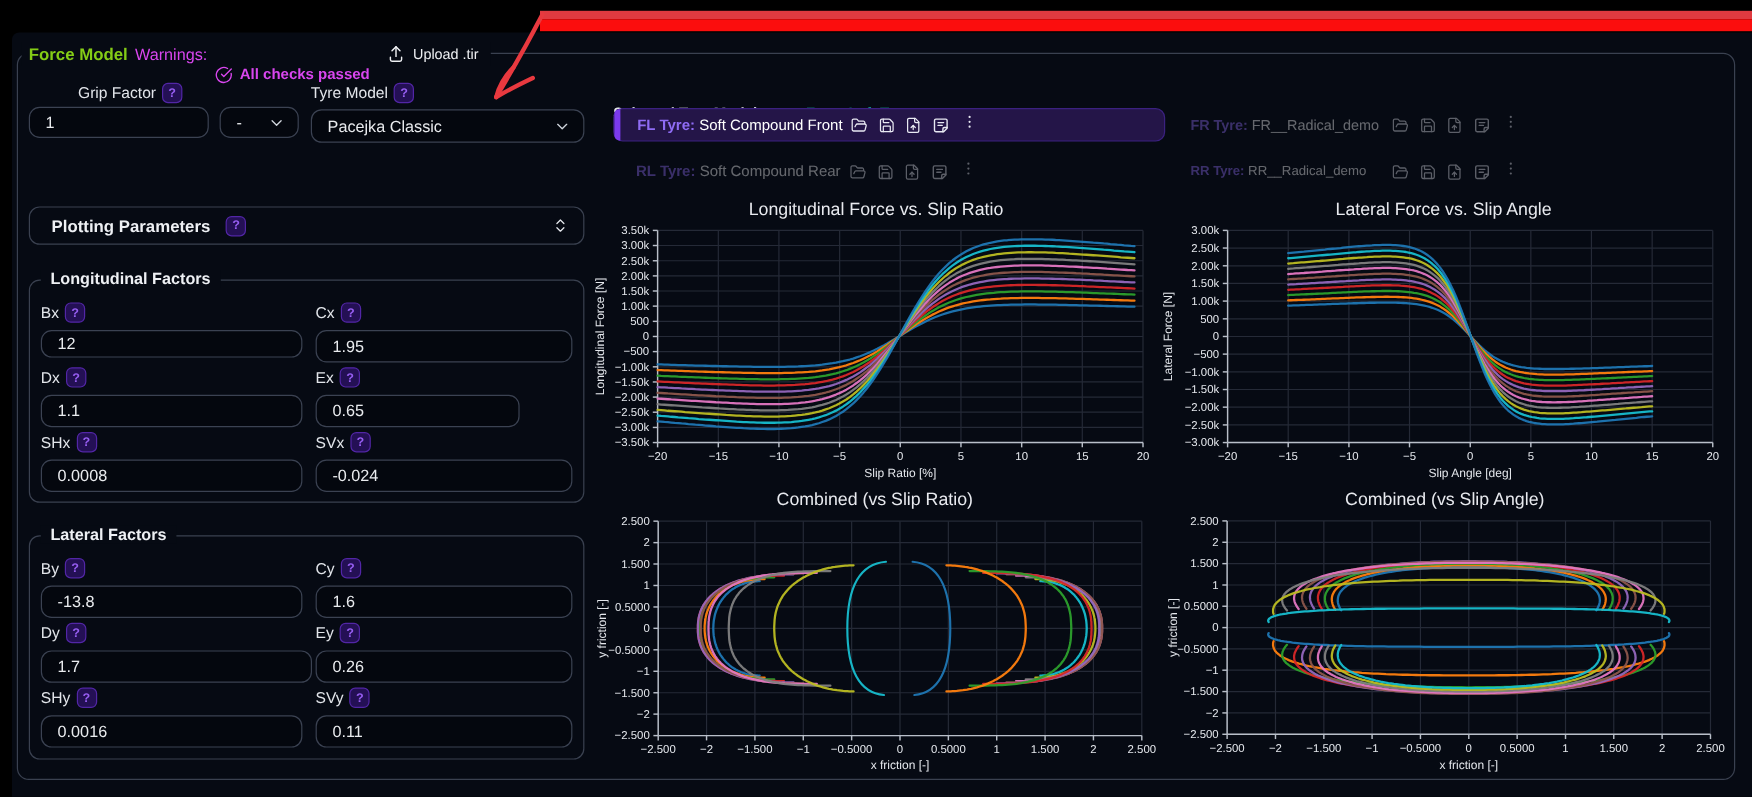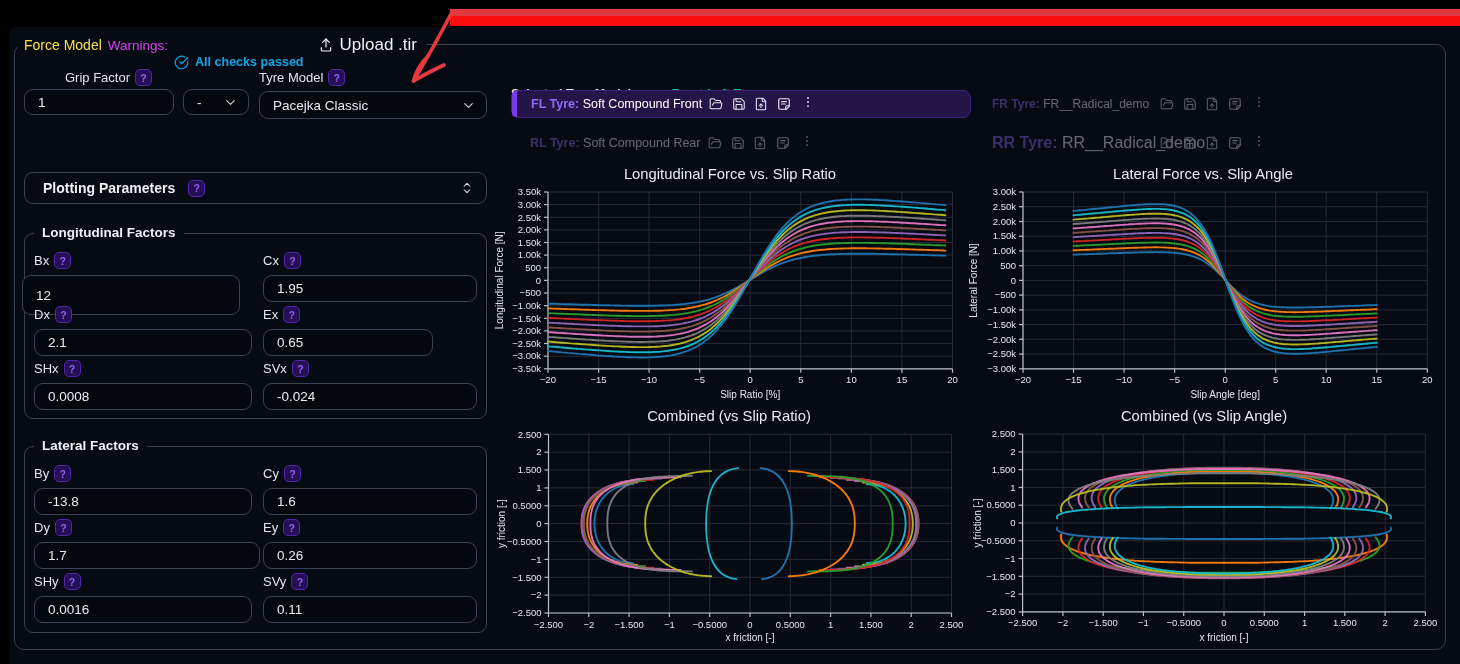--- a/index.html
+++ b/index.html
@@ -5,24 +5,24 @@
 html,body { width:1460px; height:664px; background:#000; overflow:hidden;
   font-family:"Liberation Sans", sans-serif; }
 #app { position:absolute; left:10px; top:27px; width:1450px; height:637px;
   background:#060a13; border-radius:6px 0 0 0; }
 .abs { position:absolute; }
 
 #fm { position:absolute; left:14px; top:44px; width:1432px; height:606px;
   border:1px solid #3a4150; border-radius:10px; }
 #fm-legend { position:absolute; left:3px; top:-10px; background:#060a13; padding:0 10px 0 6px;
   display:flex; align-items:center; gap:6px; height:20px; white-space:nowrap;}
-#fm-legend b { font-size:14px; color:#fde047; font-weight:400;}
+#fm-legend b { font-size:14px; color:#84cc16; font-weight:700;}
 #fm-legend .warn { font-size:13.5px; color:#d946ef; }
-#fm-legend .ok { font-size:12.5px; color:#0ea5e9; font-weight:700; display:flex; align-items:center; gap:6px;margin-top:34px;}
-#fm-legend .up { font-size:17px; color:#eef0f3; display:flex; align-items:center; gap:6px; margin-left:8px;}
+#fm-legend .ok { font-size:12.5px; color:#d946ef; font-weight:700; display:flex; align-items:center; gap:6px;margin-top:34px;}
+#fm-legend .up { font-size:12px; color:#eef0f3; display:flex; align-items:center; gap:6px; margin-left:8px;}
 .lab { font-size:13px; color:#e2e5ea; display:flex; align-items:center; gap:5px; }
 .qb { display:inline-flex; align-items:center; justify-content:center; width:17px; height:17px;
   border-radius:5px; border:1px solid #5226a6; background:#241055; color:#975ef2;
   font-size:10.5px; font-weight:700; }
 .inp { background:#04070e; border:1px solid #3b4252; border-radius:9px; color:#e9ebee;
   font-size:13.5px; display:flex; align-items:center; padding-left:13px; }
 .sel { justify-content:space-between; padding-right:10px; }
 .sel .ic { color:#cfd4db; }
 
 .rowtxt { font-size:12.5px; white-space:nowrap; }
@@ -159,21 +159,21 @@
         <path d="M8 12h6"></path>
       </svg>
       <span class="kebab"><svg class="ic" width="14" height="14" viewBox="0 0 24 24" fill="currentColor">
           <circle cx="12" cy="5" r="1.6"></circle>
           <circle cx="12" cy="12" r="1.6"></circle>
           <circle cx="12" cy="19" r="1.6"></circle>
         </svg></span>
     </span>
   </div>
 <div class="plainrow dimrow" style="left:992px; top:129px; width:440px;">
-    <span class="rowtxt" style="font-size:16px;"><span class="tyrelab">RR Tyre:</span> <span style="color:#fff;">RR__Radical_demo</span></span>
+    <span class="rowtxt" style="font-size:11px;"><span class="tyrelab">RR Tyre:</span> <span style="color:#fff;">RR__Radical_demo</span></span>
     <span class="rowicons" style="left:168px;">
       <svg class="ic" width="14" height="14" viewBox="0 0 24 24" fill="none" stroke="currentColor" stroke-width="1.8" stroke-linecap="round" stroke-linejoin="round">
         <path d="m6 14 1.5-2.9A2 2 0 0 1 9.24 10H20a2 2 0 0 1 1.94 2.5l-1.54 6a2 2 0 0 1-1.95 1.5H4a2 2 0 0 1-2-2V5a2 2 0 0 1 2-2h3.9a2 2 0 0 1 1.69.9l.81 1.2a2 2 0 0 0 1.67.9H18a2 2 0 0 1 2 2v2"></path>
       </svg>
       <svg class="ic" width="14" height="14" viewBox="0 0 24 24" fill="none" stroke="currentColor" stroke-width="1.8" stroke-linecap="round" stroke-linejoin="round">
         <path d="M15.2 3a2 2 0 0 1 1.4.6l3.8 3.8a2 2 0 0 1 .6 1.4V19a2 2 0 0 1-2 2H5a2 2 0 0 1-2-2V5a2 2 0 0 1 2-2z"></path>
         <path d="M17 21v-7a1 1 0 0 0-1-1H8a1 1 0 0 0-1 1v7"></path>
         <path d="M7 3v4a1 1 0 0 0 1 1h7"></path>
       </svg>
       <svg class="ic" width="14" height="14" viewBox="0 0 24 24" fill="none" stroke="currentColor" stroke-width="1.8" stroke-linecap="round" stroke-linejoin="round">
@@ -202,25 +202,25 @@
       <path d="m7 15 5 5 5-5"></path>
       <path d="m7 9 5-5 5 5"></path>
     </svg>
   </div>
 
 <div class="fs" style="left:24px; top:233px; width:463px; height:186px;">
     <span class="lg">Longitudinal Factors</span>
   </div>
 <div class="abs lab" style="left:34px; top:252px;">Bx <span class="qb">?</span></div>
 <div class="abs lab" style="left:263px; top:252px;">Cx <span class="qb">?</span></div>
-<div class="abs inp" style="left:22px; top:275px; width:218px; height:40px;">12</div>
+<div class="abs inp" style="left:34px; top:275px; width:218px; height:23px;">12</div>
 <div class="abs inp" style="left:263px; top:275px; width:214px; height:27px;">1.95</div>
 <div class="abs lab" style="left:34px; top:306px;">Dx <span class="qb">?</span></div>
 <div class="abs lab" style="left:263px; top:306px;">Ex <span class="qb">?</span></div>
-<div class="abs inp" style="left:34px; top:329px; width:218px; height:27px;">2.1</div>
+<div class="abs inp" style="left:34px; top:329px; width:218px; height:27px;">1.1</div>
 <div class="abs inp" style="left:263px; top:329px; width:170px; height:27px;">0.65</div>
 <div class="abs lab" style="left:34px; top:360px;">SHx <span class="qb">?</span></div>
 <div class="abs lab" style="left:263px; top:360px;">SVx <span class="qb">?</span></div>
 <div class="abs inp" style="left:34px; top:383px; width:218px; height:27px;">0.0008</div>
 <div class="abs inp" style="left:263px; top:383px; width:214px; height:27px;">-0.024</div>
 
 <div class="fs" style="left:24px; top:446px; width:463px; height:187px;">
     <span class="lg">Lateral Factors</span>
   </div>
 <div class="abs lab" style="left:34px; top:465px;">By <span class="qb">?</span></div>

